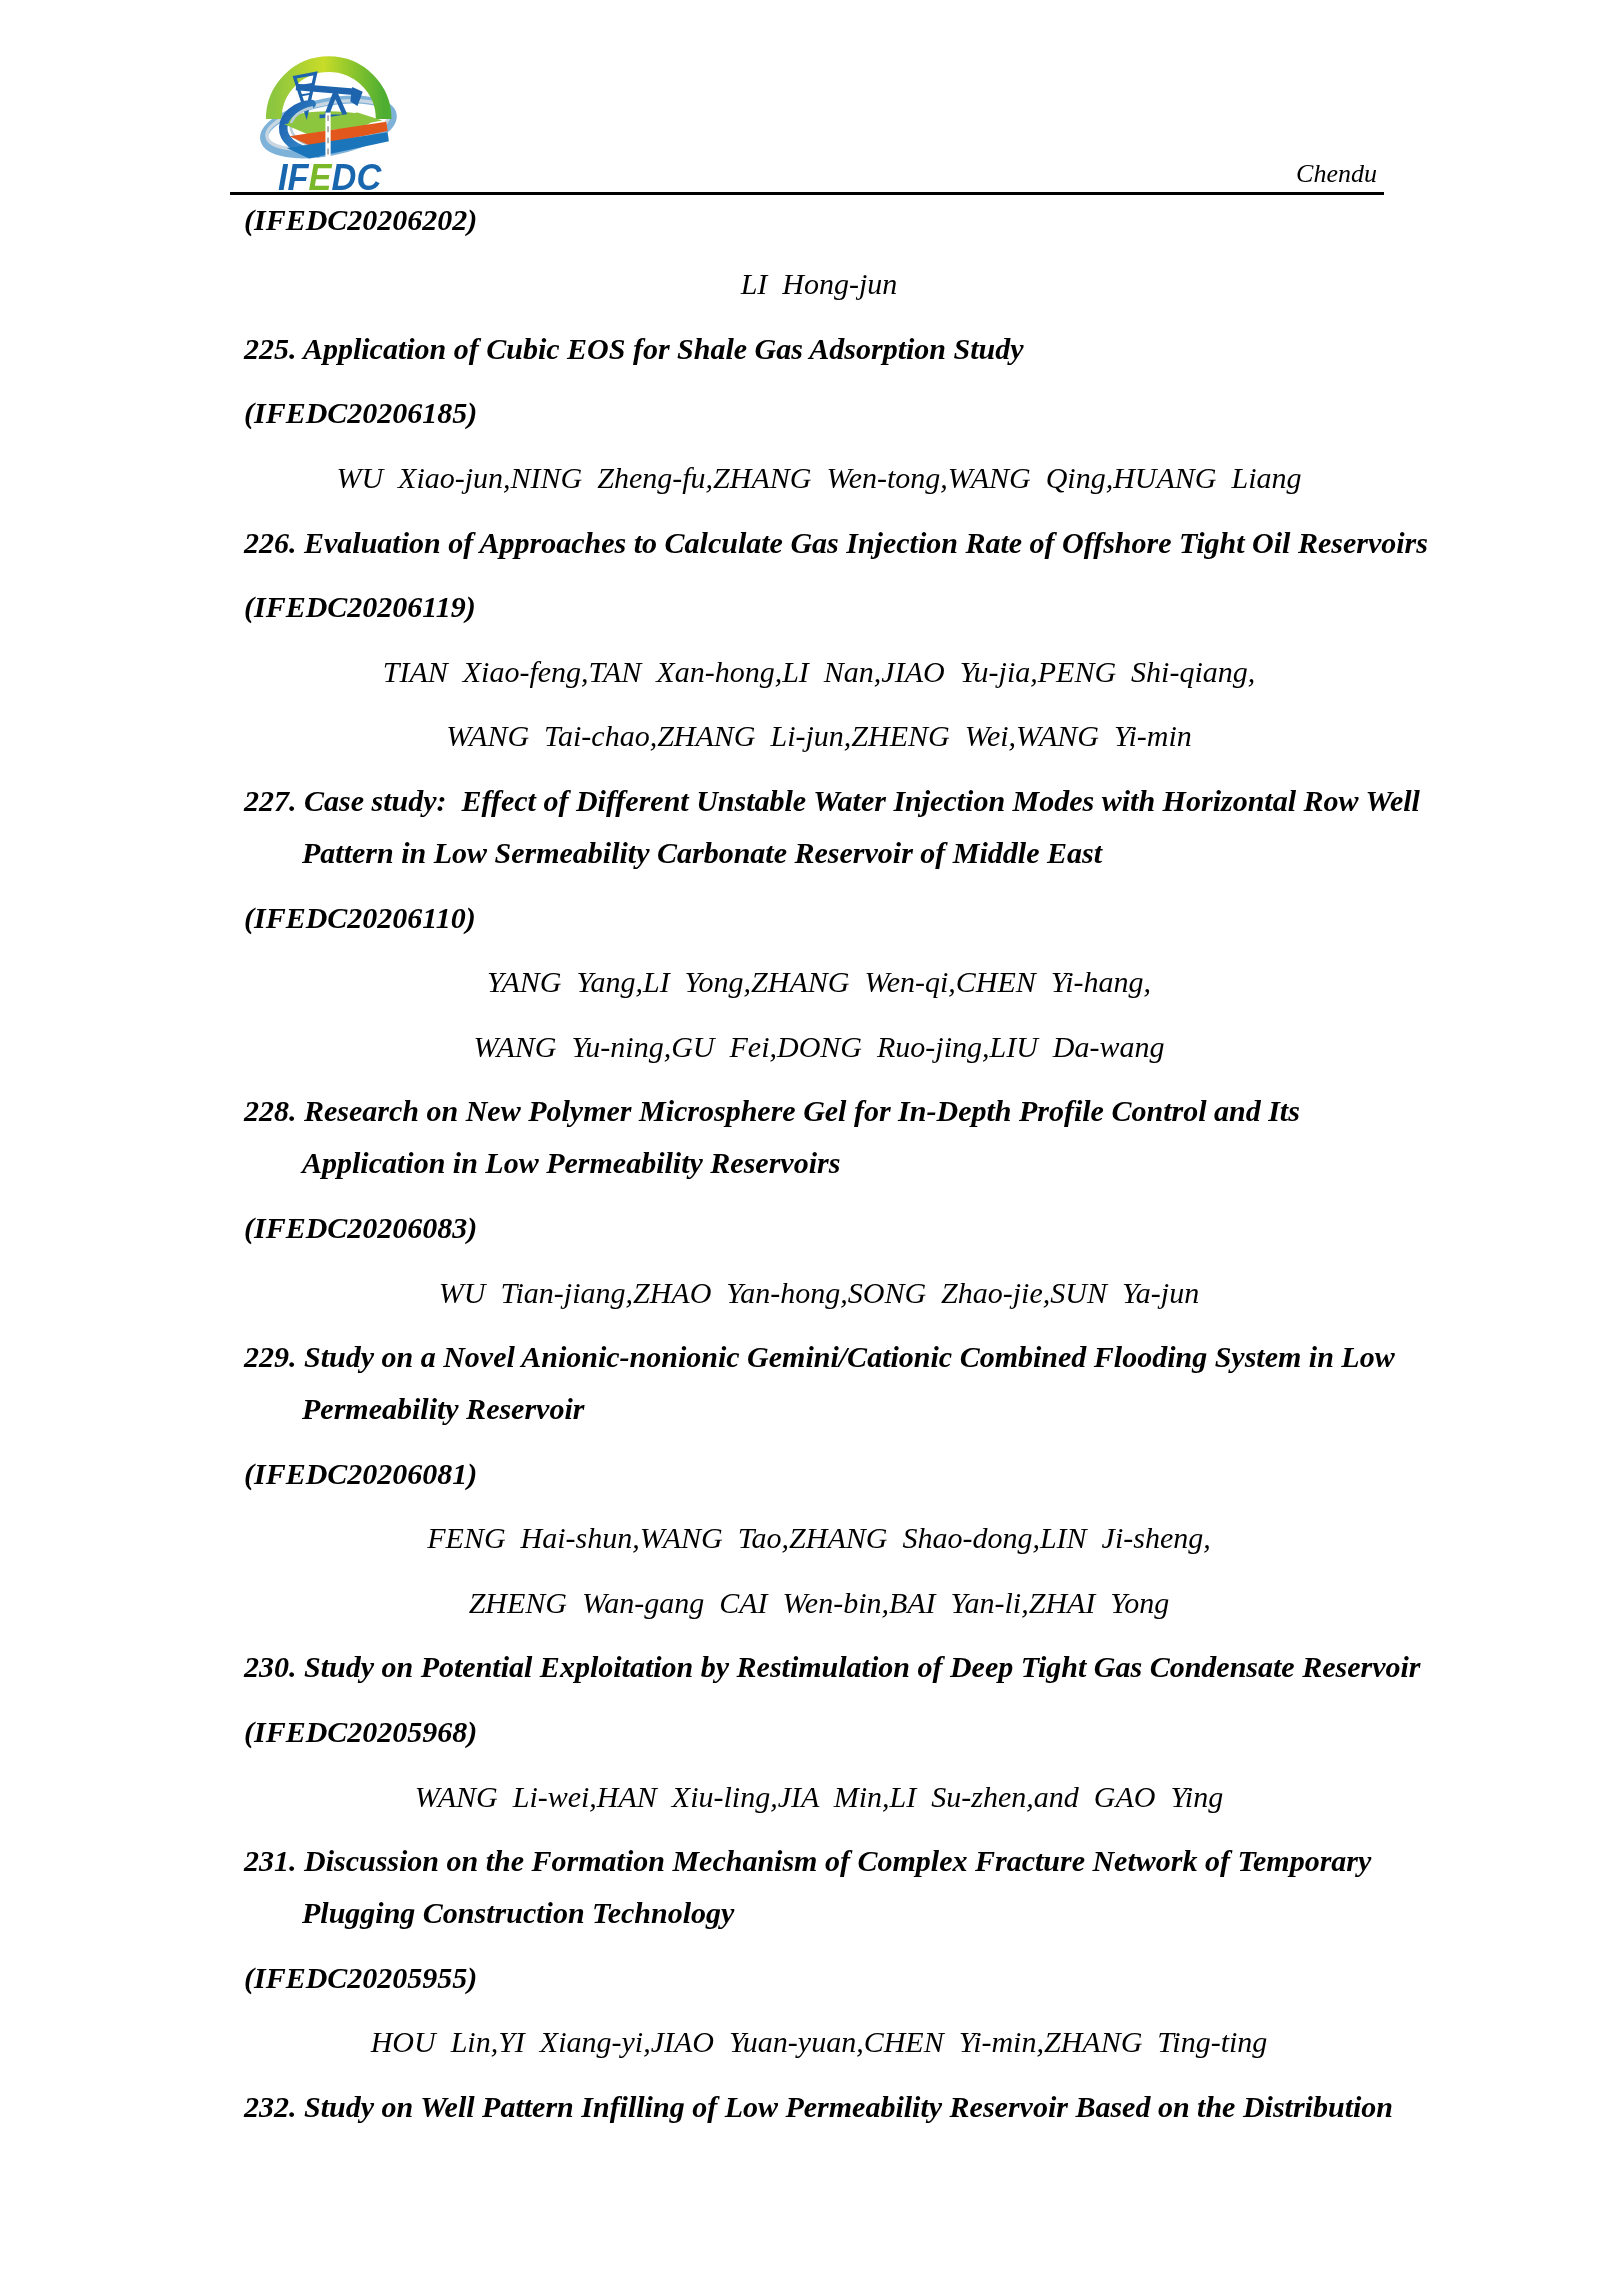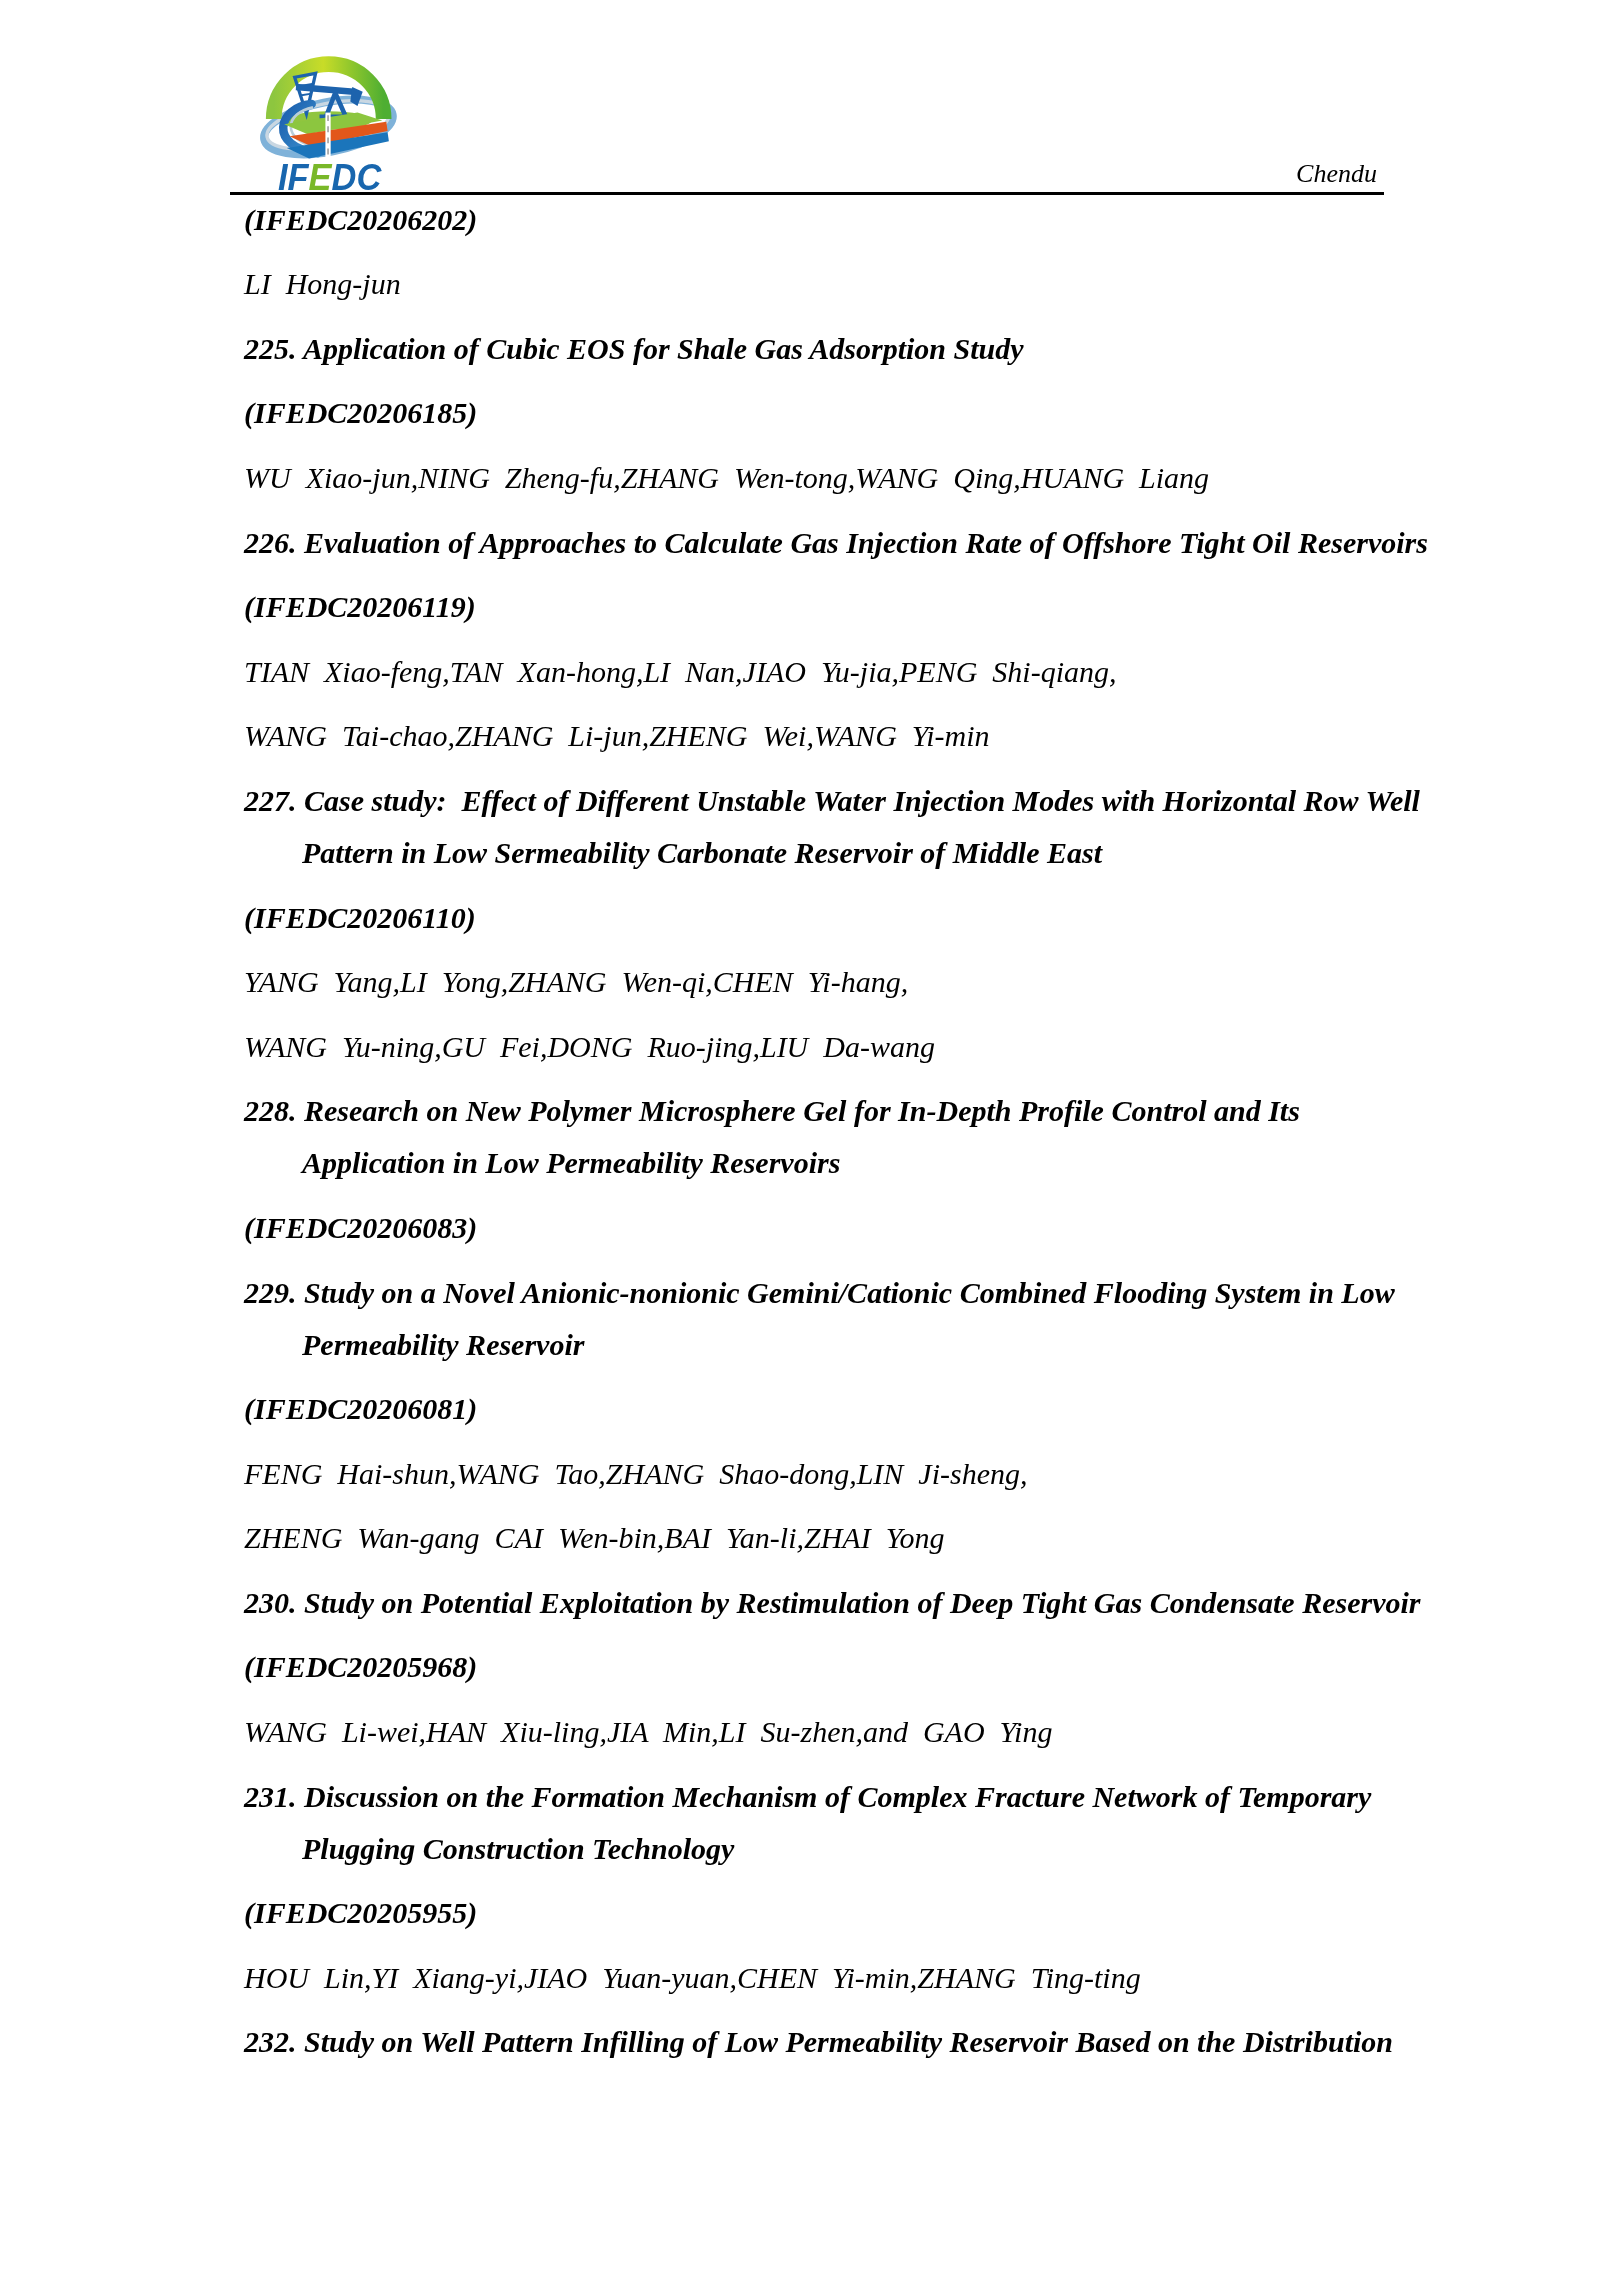--- a/index.html
+++ b/index.html
@@ -36,21 +36,21 @@
   
   .body{
     position:absolute;left:244px;top:176px;width:1150px;
     font-size:30px;
   }
   .line{margin-top:21.6px;}
   .tline{line-height:43px;white-space:pre;}
   .title .tline{font-weight:bold;}
   .id .tline{font-weight:bold;}
   .hang{padding-left:58px;margin-top:9px;}
-  .authors .tline{text-align:left;}
+  .authors .tline{text-align:center;}
 </style>
 </head>
 <body>
 
 <div class="page">
 
   <header>
     <div class="logo">
       <svg width="144" height="106" viewBox="0 0 220 162">
         <defs>
@@ -156,20 +156,23 @@
     </section>
 
     <section>
       <div class="line title">
         <div class="tline">228. Research on New Polymer Microsphere Gel for In-Depth Profile Control and Its</div>
         <div class="tline hang">Application in Low Permeability Reservoirs</div>
       </div>
       <div class="line id">
           <div class="tline">(IFEDC20206083)</div>
         </div>
+      <div class="line authors">
+          <div class="tline">WU  Tian-jiang,ZHAO  Yan-hong,SONG  Zhao-jie,SUN  Ya-jun</div>
+        </div>
     </section>
 
     <section>
       <div class="line title">
         <div class="tline">229. Study on a Novel Anionic-nonionic Gemini/Cationic Combined Flooding System in Low</div>
         <div class="tline hang">Permeability Reservoir</div>
       </div>
       <div class="line id">
           <div class="tline">(IFEDC20206081)</div>
         </div>

